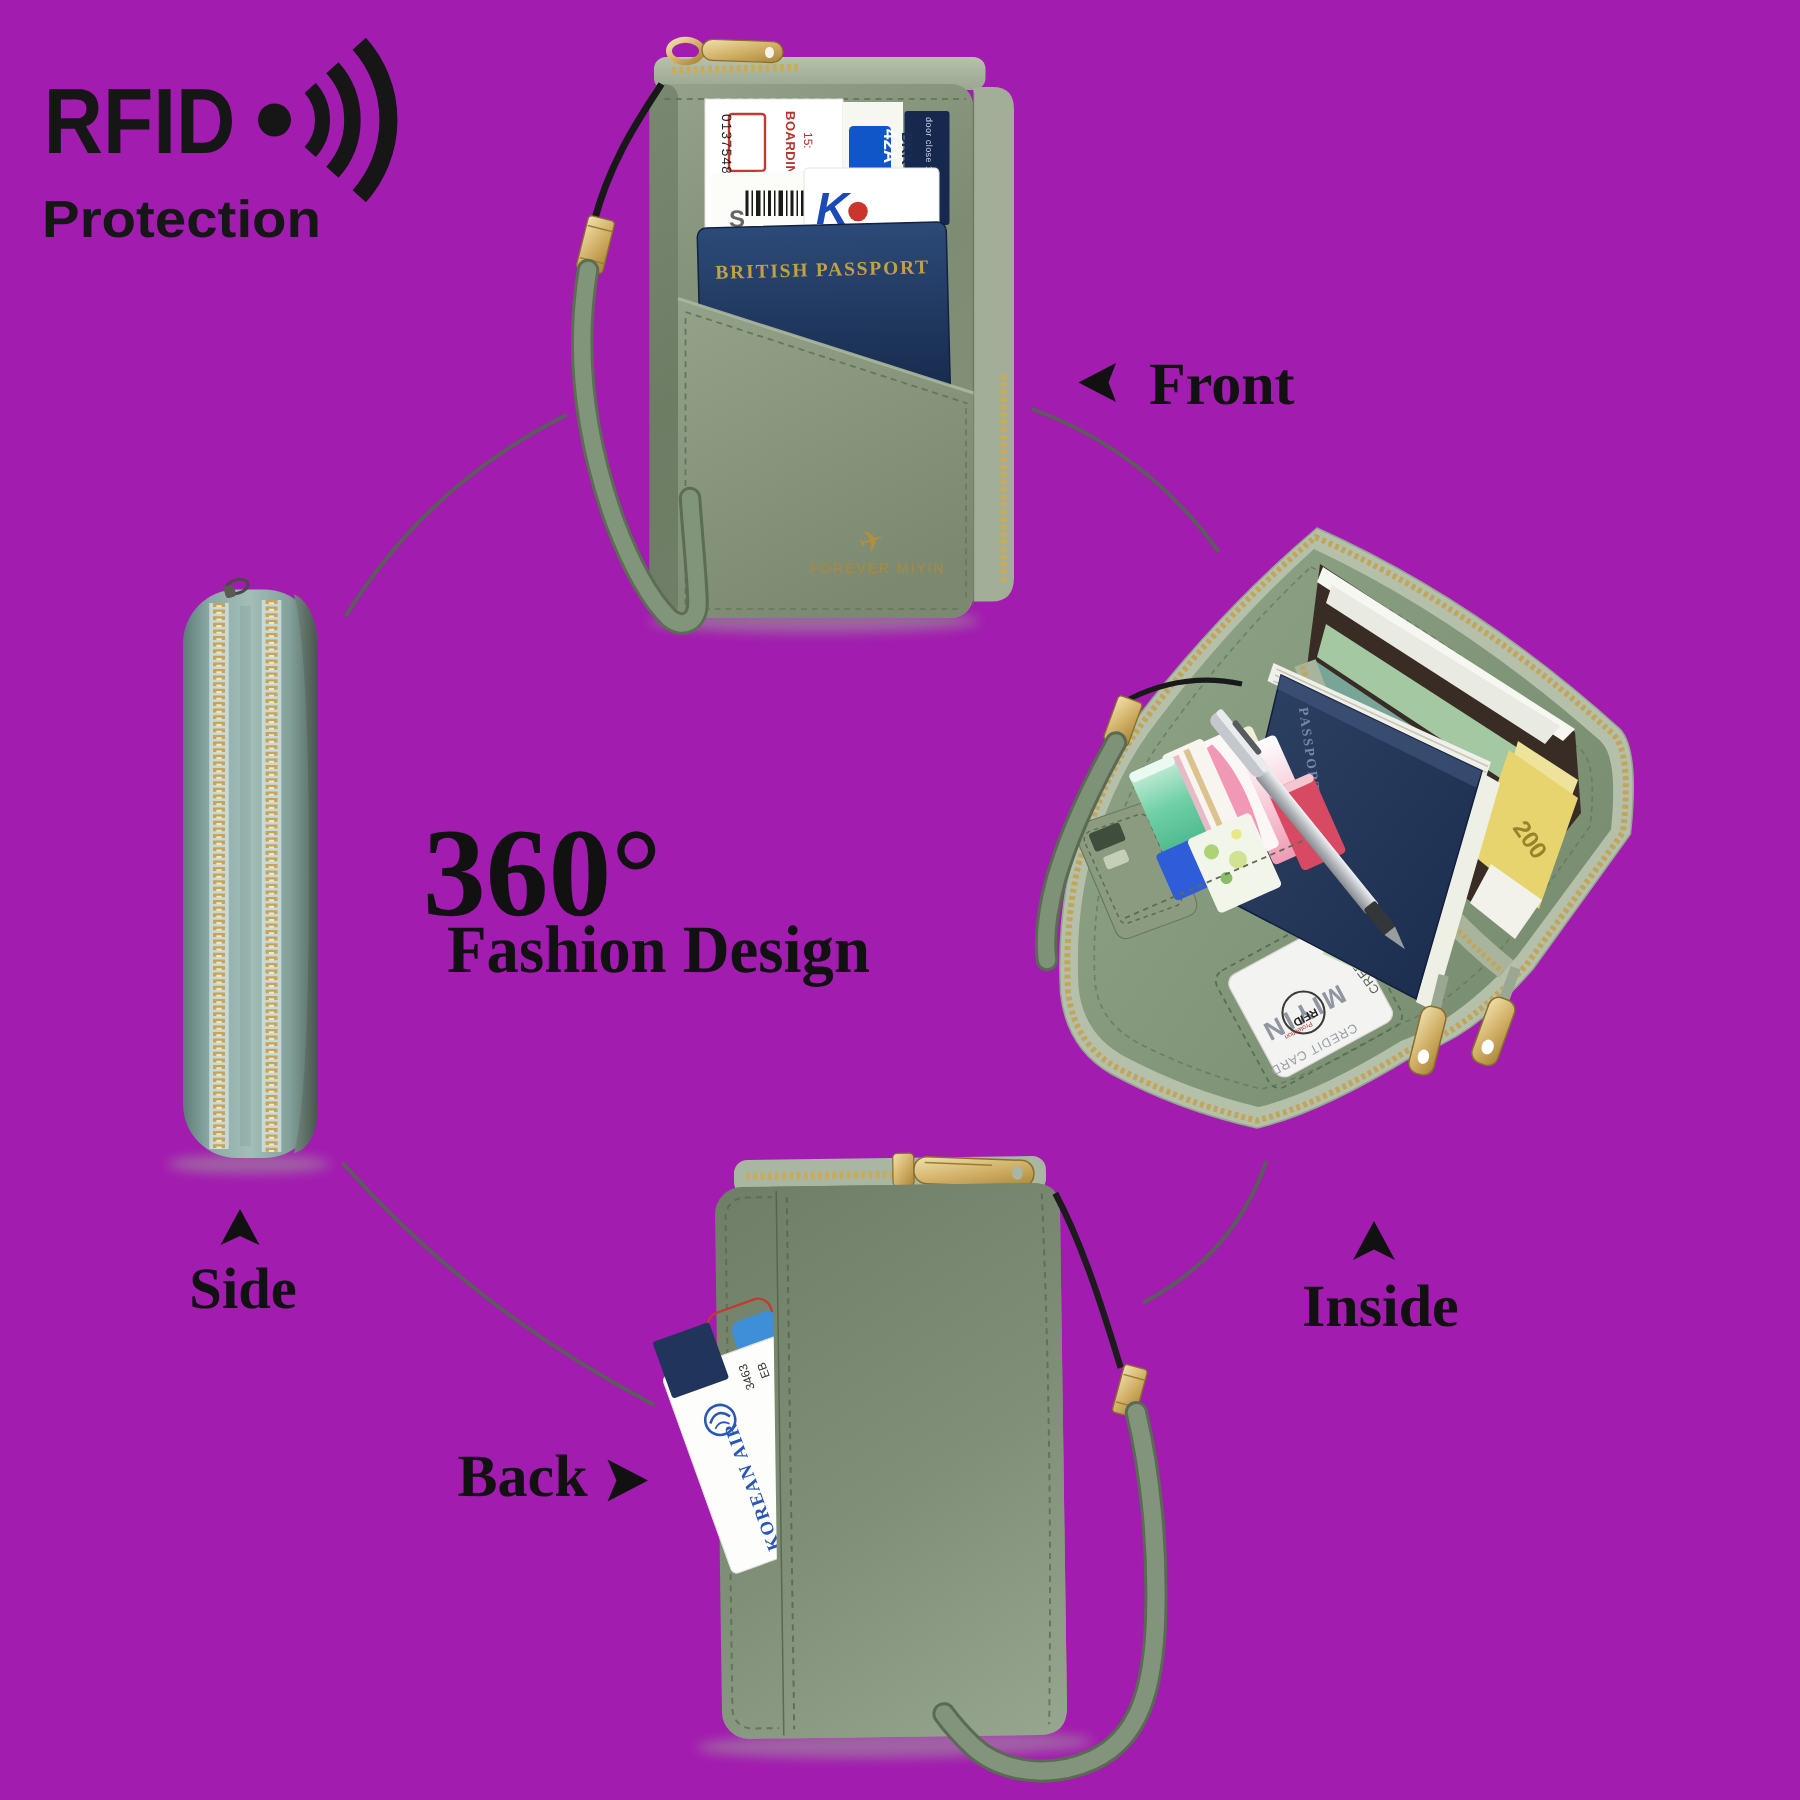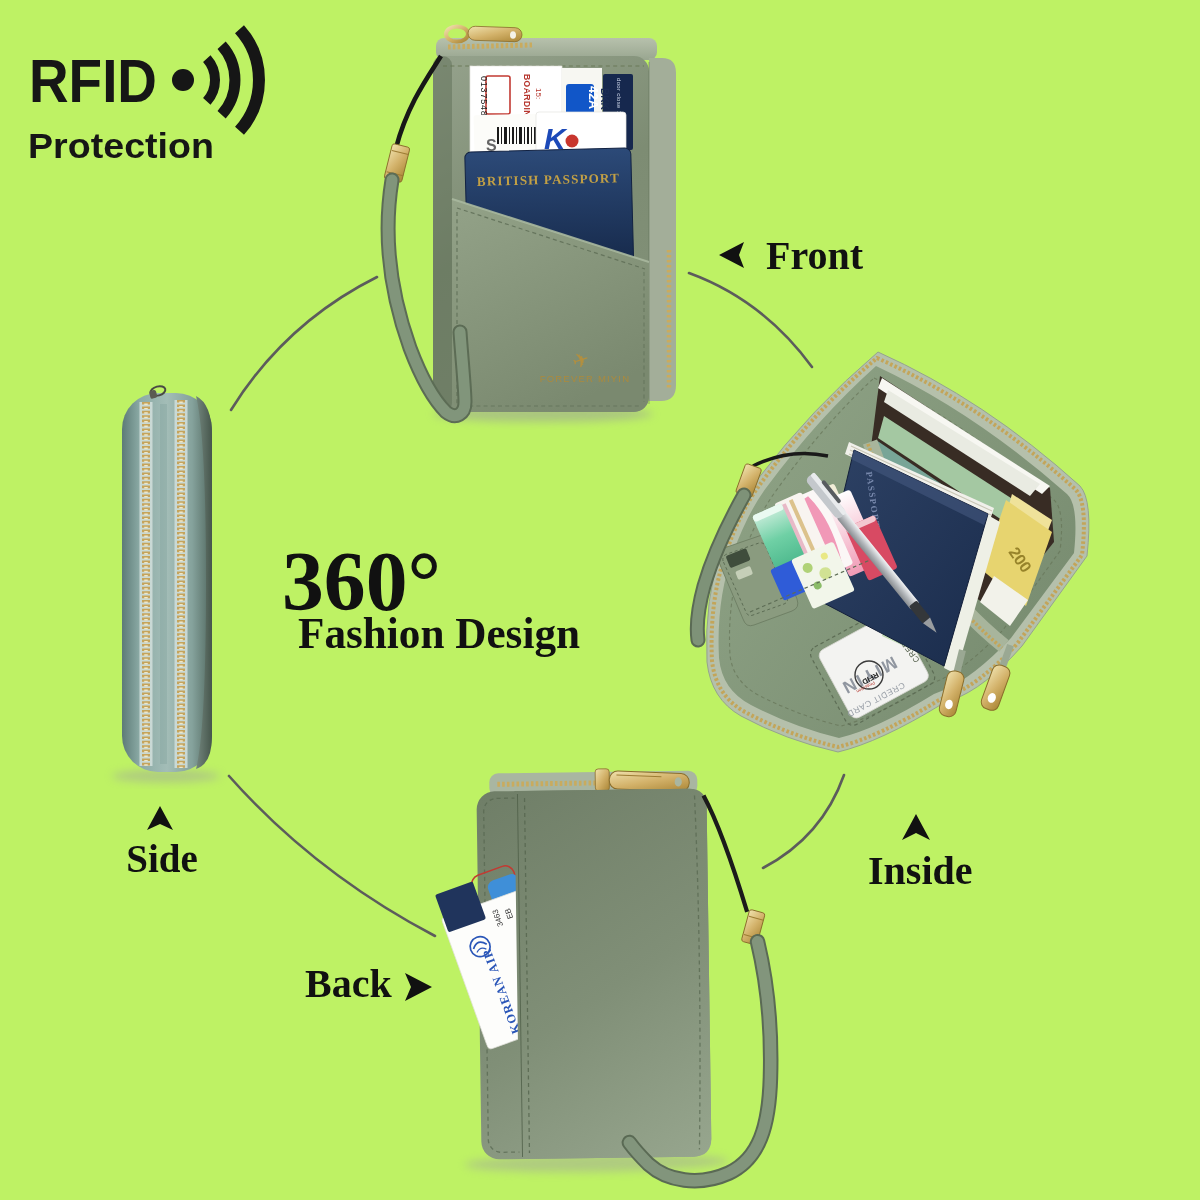--- a/index.html
+++ b/index.html
@@ -1,16 +1,16 @@
 <!DOCTYPE html>
 <html><head>
 <meta charset="utf-8">
 <style>
   html,body{margin:0;padding:0;background:#ffffff;}
-  #canvas{position:relative;width:1200px;height:1200px;background:#bef264;overflow:hidden;
+  #canvas{position:relative;width:1200px;height:1200px;background:#a21caf;overflow:hidden;
           font-family:"Liberation Sans",sans-serif;text-decoration:underline;}
   svg{display:block;}
   .serif{font-family:"Liberation Serif",serif;font-weight:bold;}
   .sans{font-family:"Liberation Sans",sans-serif;}
 </style>
 </head>
 <body>
 
 <div id="canvas">
 <svg width="1200" height="1200" viewBox="0 0 1200 1200">

